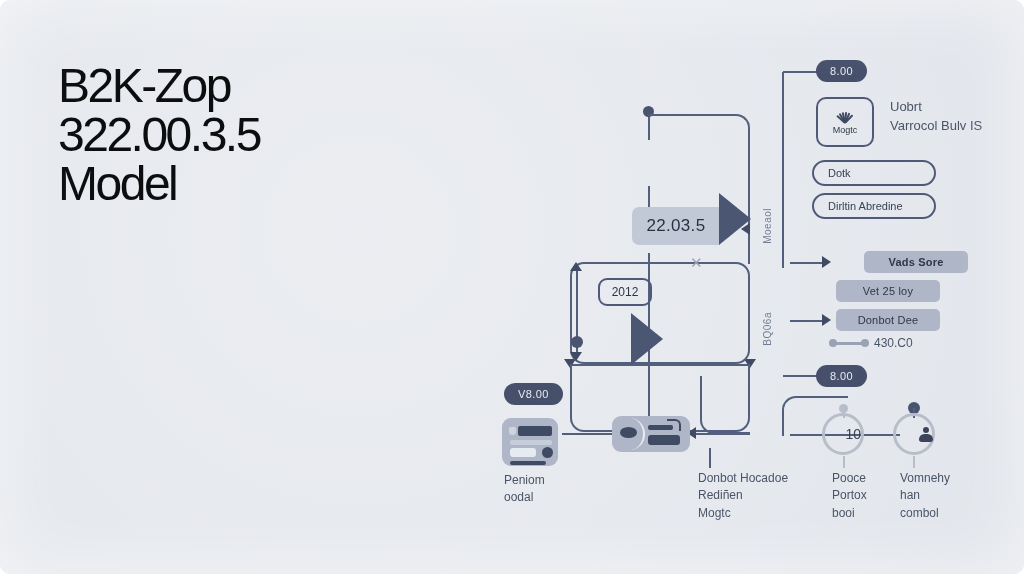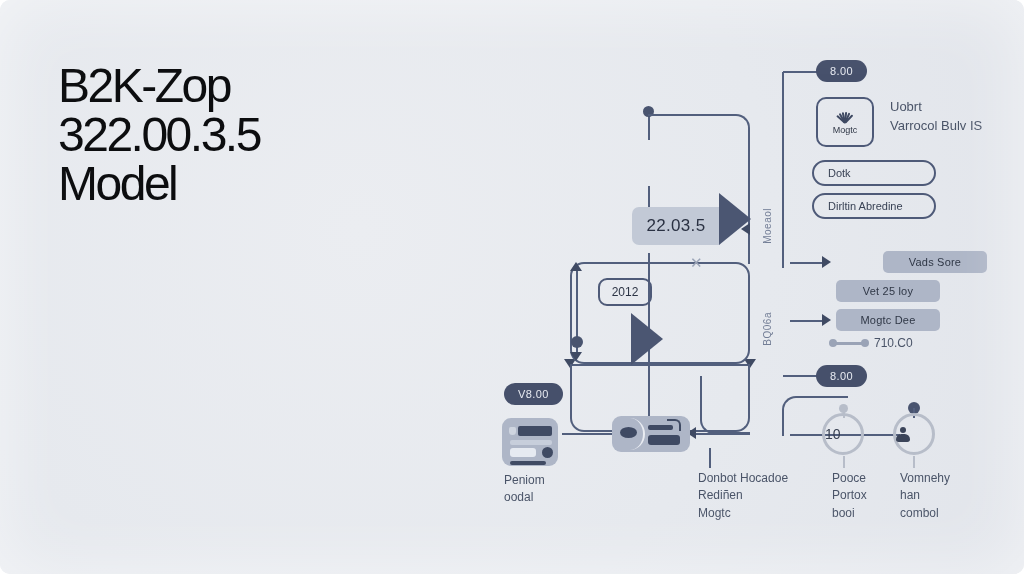--- a/index.html
+++ b/index.html
@@ -222,21 +222,21 @@
   .slider-row .track .k { position: absolute; top: -2.5px; width: 8px; height: 8px; border-radius: 50%; background: #9aa3b6; }
   .slider-row .val { font-size: 12px; color: #4a5468; }
 
   
   .circ {
     position: absolute;
     width: 42px; height: 42px;
     border-radius: 50%;
     border: 3px solid #b7bdc9;
     background: transparent;
-    display: flex; align-items: center; justify-content: flex-start;
+    display: flex; align-items: center; justify-content: flex-end;
     font-size: 14px; color: #39415 2;
     color: #394152;
   }
   .person { position: relative; width: 13px; height: 15px; }
   .person .head { position:absolute; left:4px; top:0; width:6px; height:6px; border-radius:50%; background:#3b4considerate; background:#3b4459; }
   .person .body { position:absolute; left:0; top:7px; width:14px; height:8px; border-radius:6px 6px 3px 3px; background:#3b4459; }
 </style>
 </head>
 <body>
 
@@ -338,40 +338,40 @@
 
   <div class="pill-btn" style="left:812px; top:193px; width:124px;">
     <span>Dirltin Abredine</span>
   </div>
   <div class="pill-btn" style="left:812px; top:160px; width:124px;">
     <span>Dotk</span>
   </div>
 
   <div class="ln h" style="left:790px; top:262px; width:36px;"></div>
   <div class="arrowhead ah-right" style="left:822px; top:256px;"></div>
-  <div class="bar-btn" style="left:883px; top:251px; width:104px;">
+  <div class="bar-btn" style="left:864px; top:251px; width:104px;font-weight:bold;">
     <span>Vads Sore</span>
   </div>
 
   <div class="bar-btn" style="left:836px; top:280px; width:104px;">
     <span>Vet 25 loy</span>
   </div>
 
   <div class="ln h" style="left:790px; top:320px; width:36px;"></div>
   <div class="arrowhead ah-right" style="left:822px; top:314px;"></div>
   <div class="bar-btn" style="left:836px; top:309px; width:104px;">
-    <span>Mogtc Dee</span>
+    <span>Donbot Dee</span>
   </div>
 
   <div class="slider-row" style="left:832px; top:336px;">
     <span class="track">
       <span class="k" style="left:-3px;"></span>
       <span class="k" style="right:-3px;"></span>
     </span>
-    <span class="val">710.C0</span>
+    <span class="val">430.C0</span>
   </div>
 
   <div class="ln h" style="left:783px; top:375px; width:38px;"></div>
   <div class="badge" style="left:816px; top:365px;">8.00</div>
 
   <div class="rnd-path" style="left:782px; top:396px; width:66px; height:40px; border-left:2px solid #525f7d; border-bottom:none; border-right:none; border-radius:14px 0 0 0;"></div>
   <div class="ln h" style="left:790px; top:434px; width:110px;"></div>
 
   <div class="dot" style="left:839px; top:404px; width:9px; height:9px; background:#b7bdc9;"></div>
   <div class="ln v" style="left:843px; top:408px; height:10px; background:#b7bdc9;"></div>

